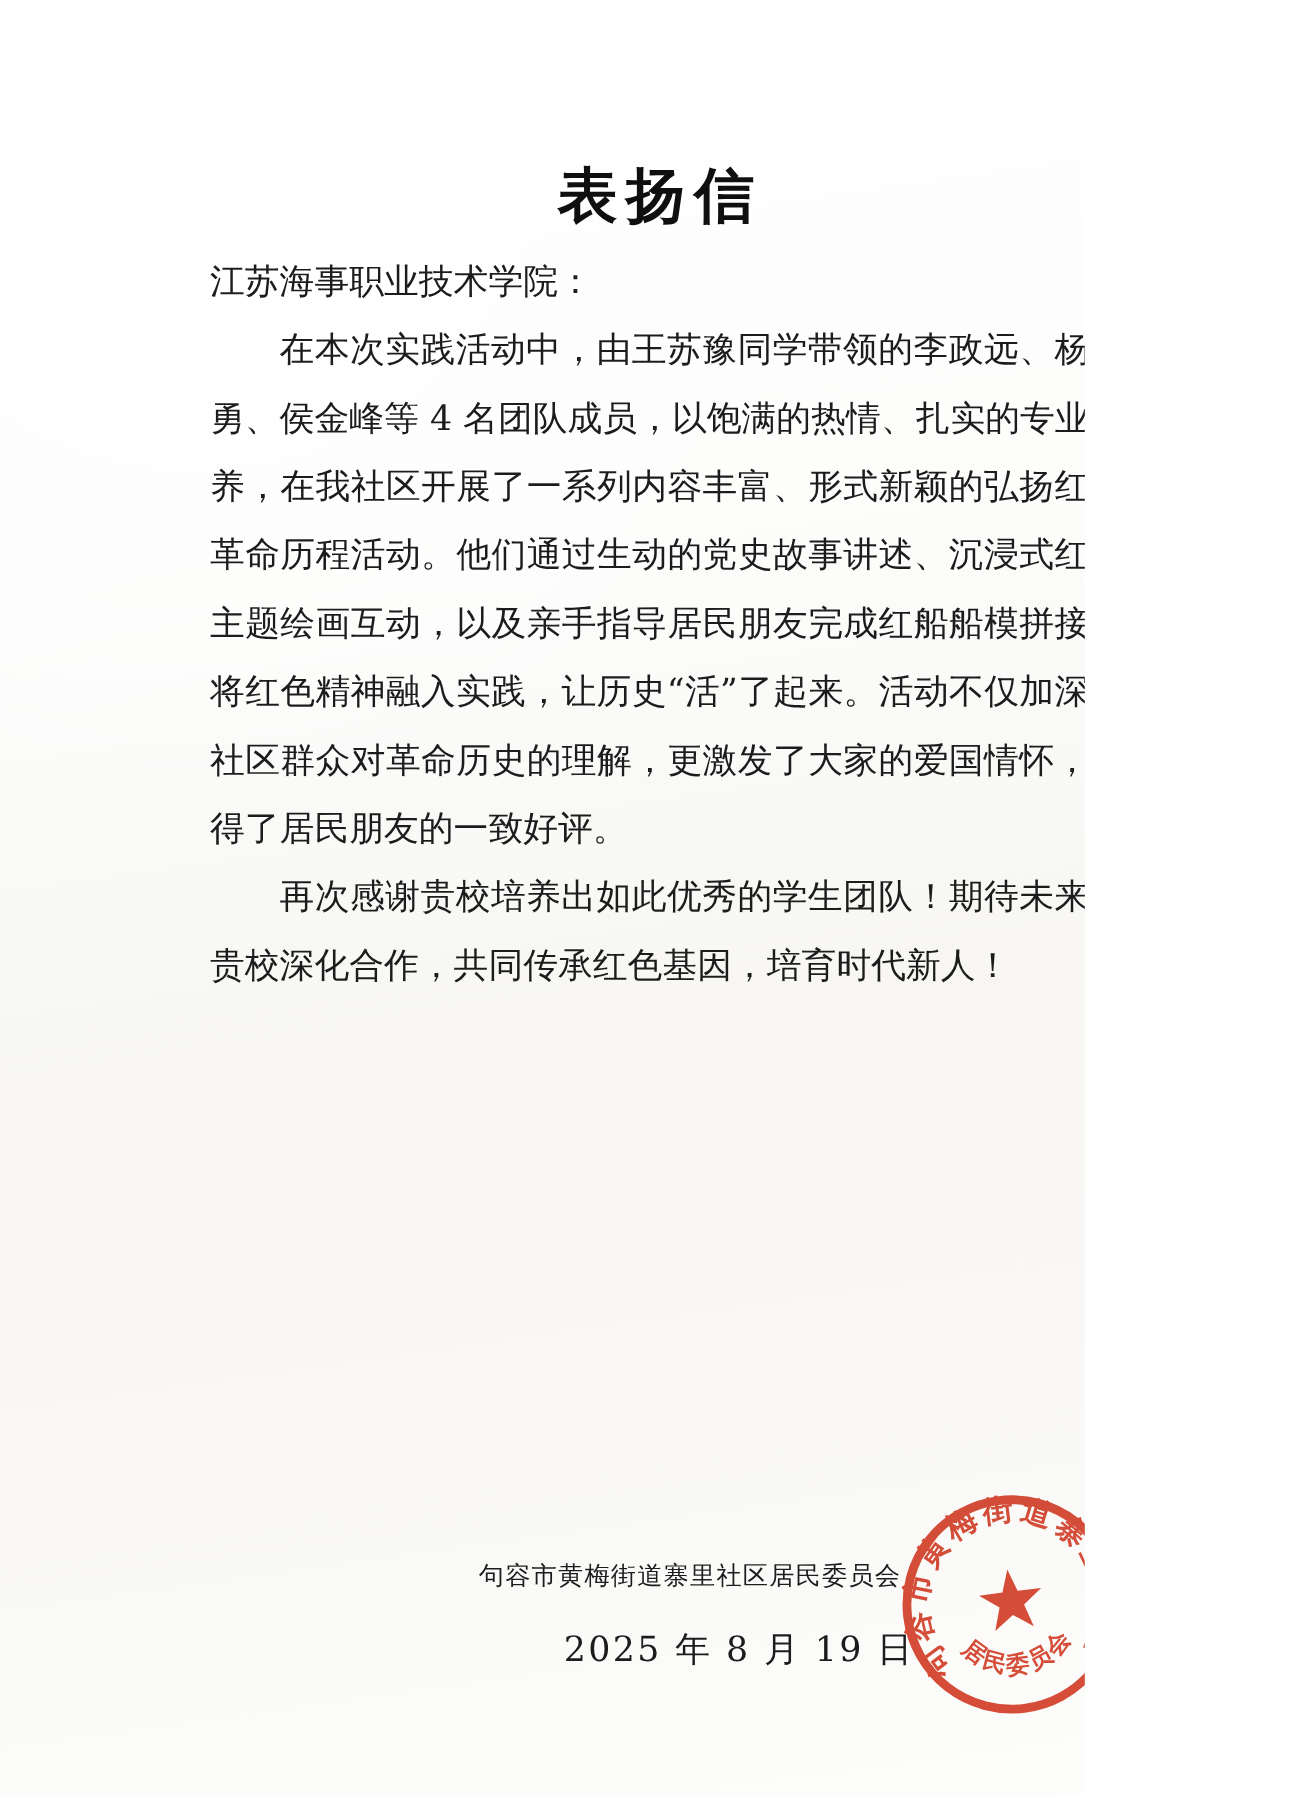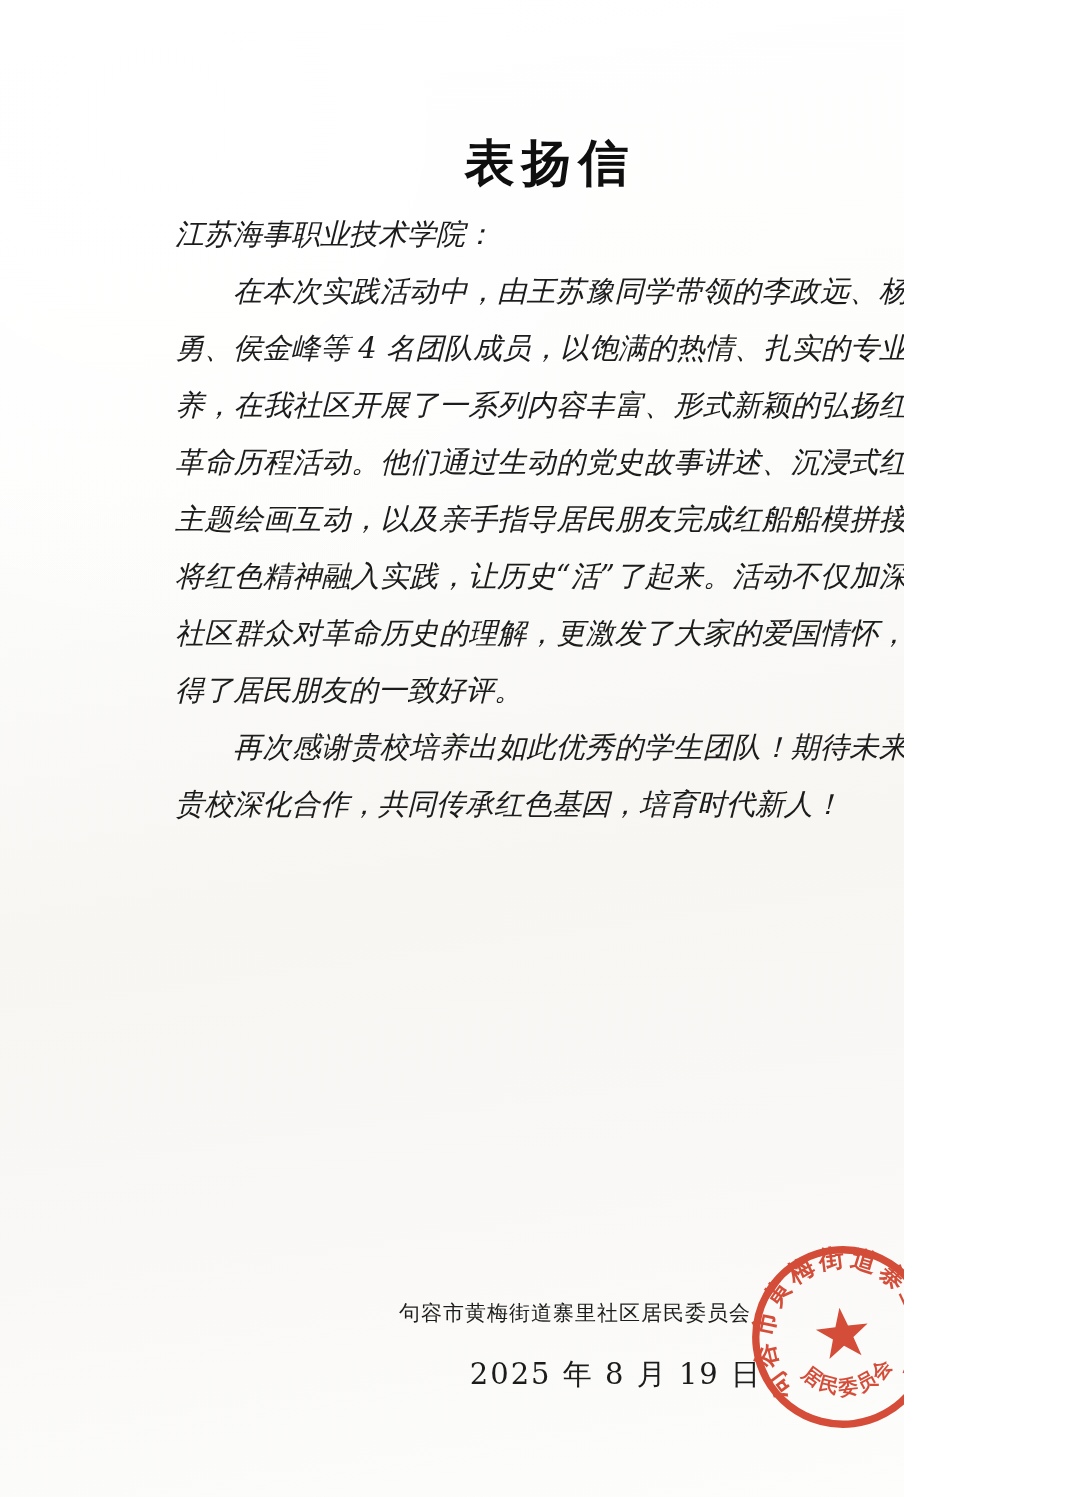--- a/index.html
+++ b/index.html
@@ -28,21 +28,21 @@
   }
 
   .body-text {
     position:absolute;
     top:206px; left:175px; width:762px;
     font-size:29px;
     line-height:57px;
     text-align:justify;
     color:#1c1c1c;
   }
-  .body-text p { margin:0;font-style:italic; }
+  .body-text p { margin:0; }
   .salutation { text-indent:0; }
   .para { text-indent:58px; }
 
   .signature {
     position:absolute;
     top:1299px; right:153px;
     font-size:21px;
     letter-spacing:1px;
     color:#1c1c1c;
     white-space:nowrap;

